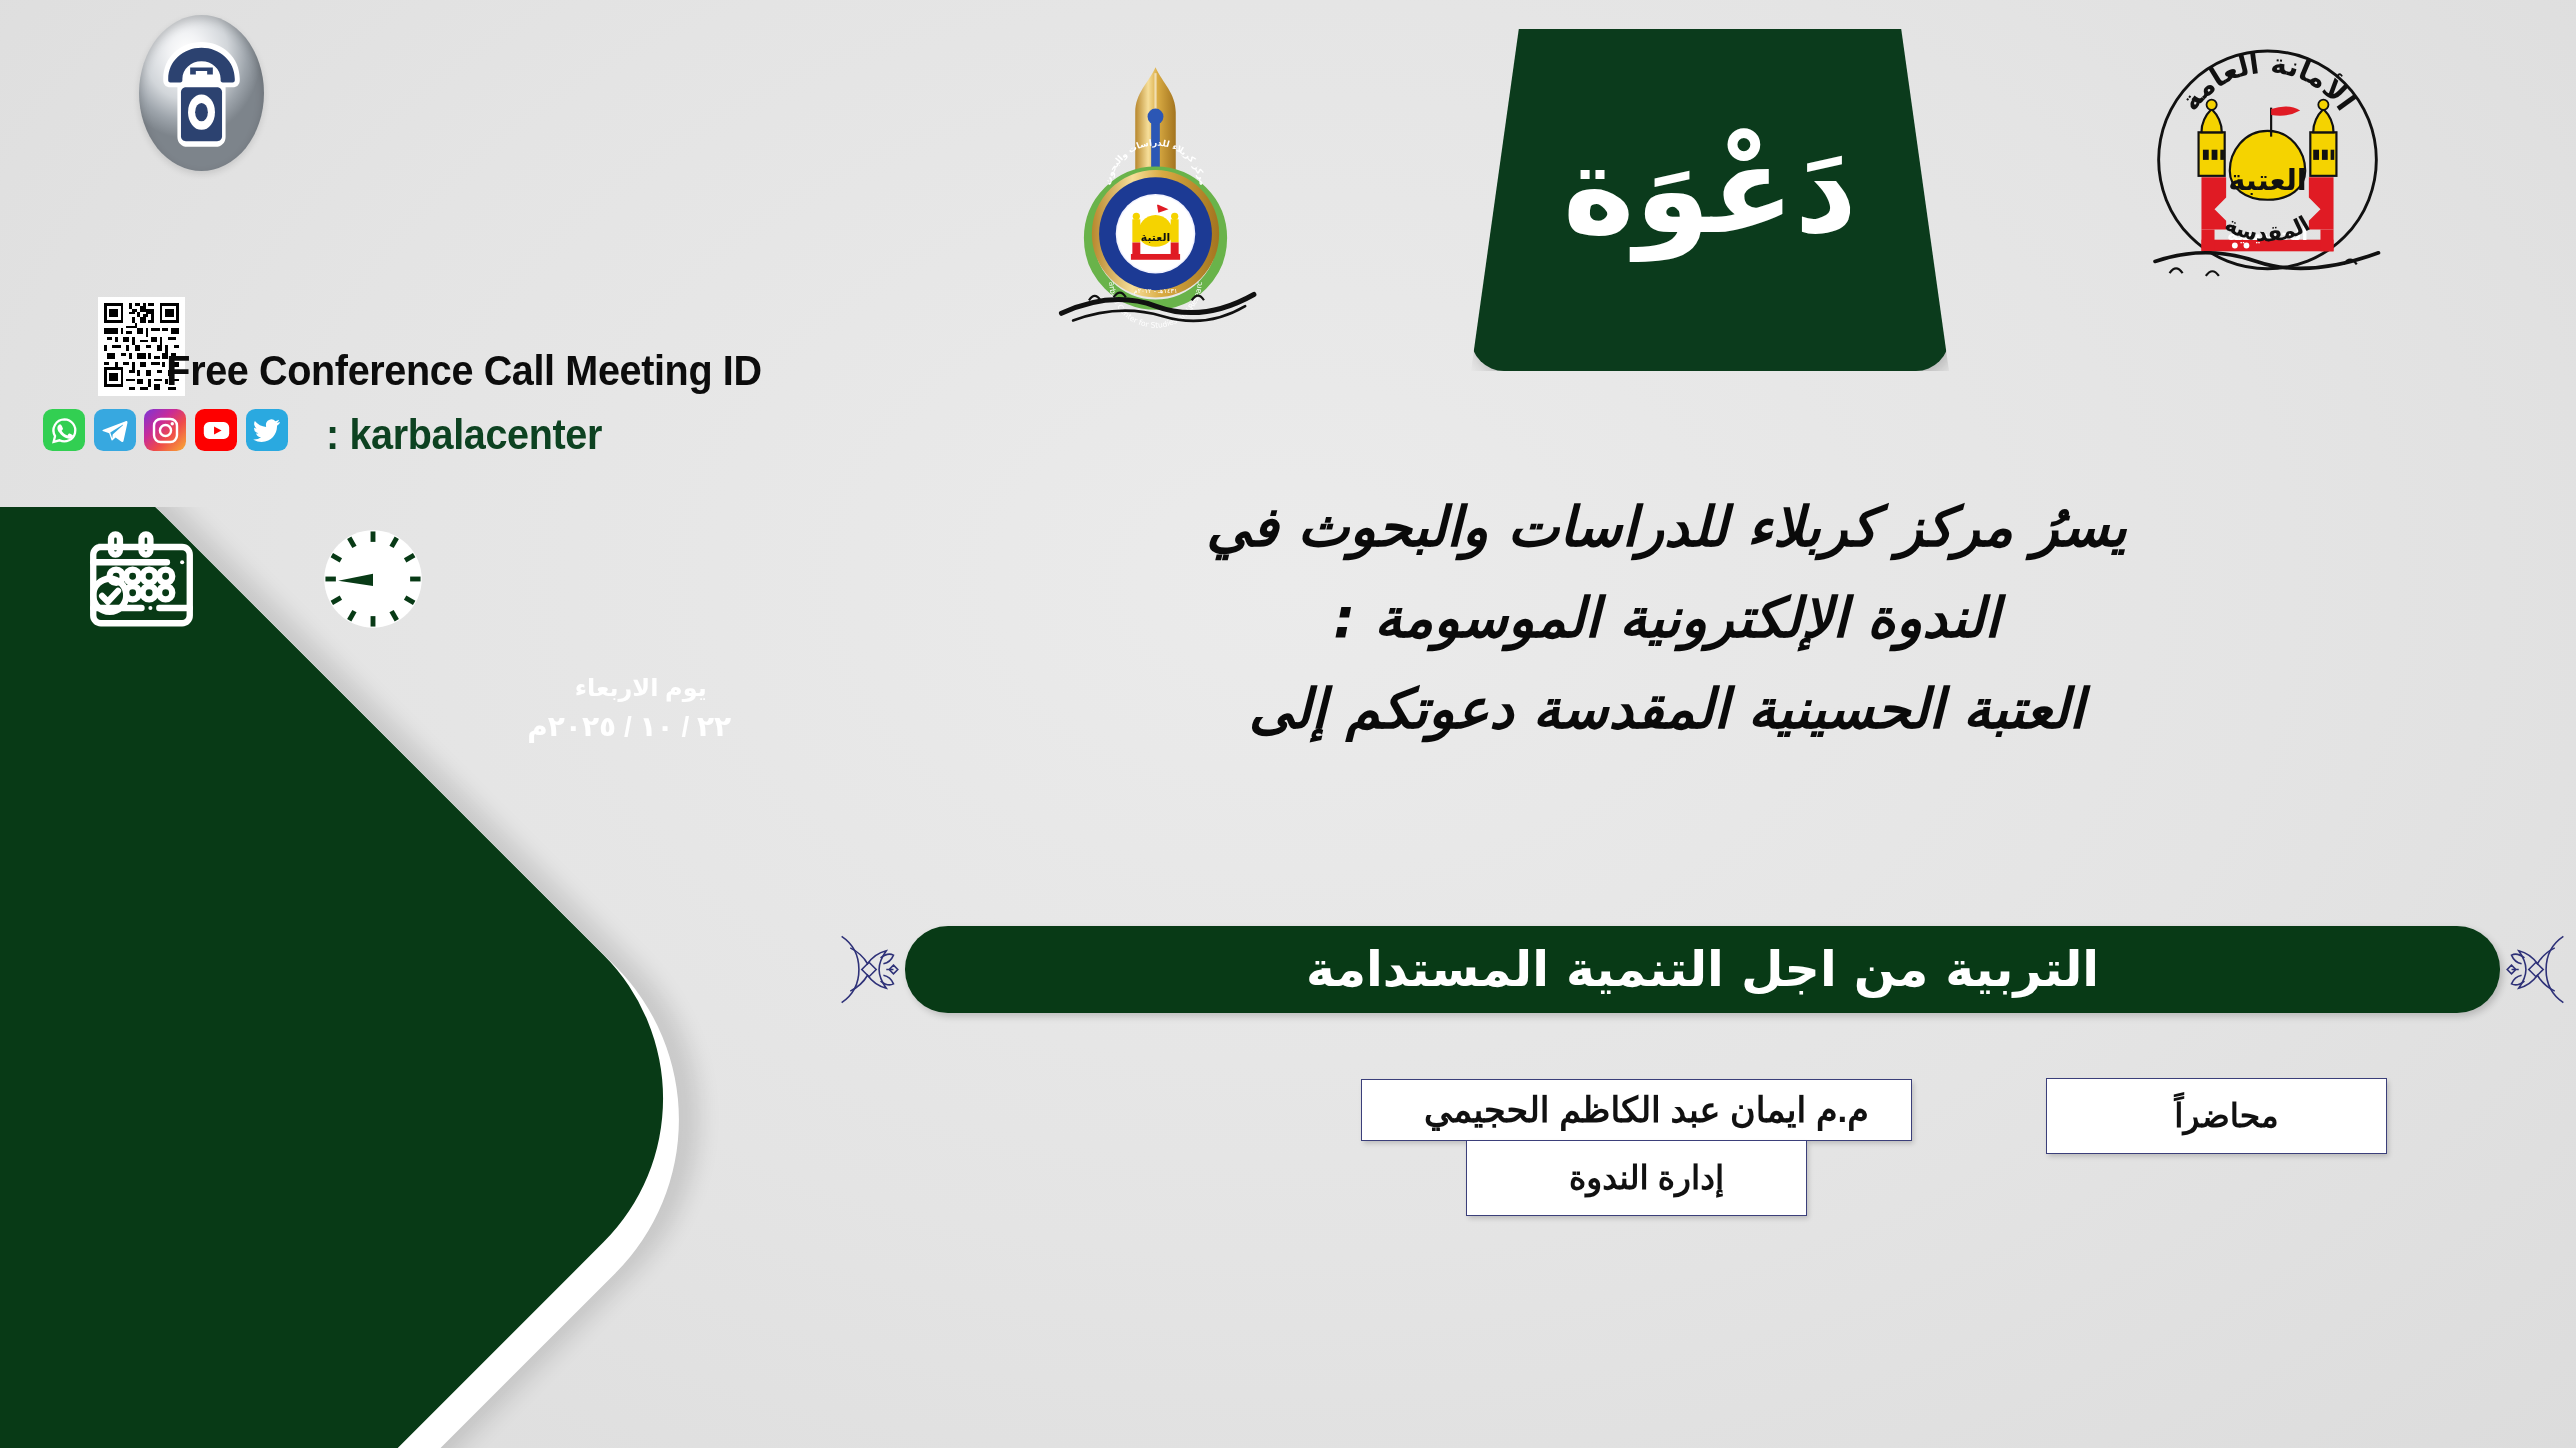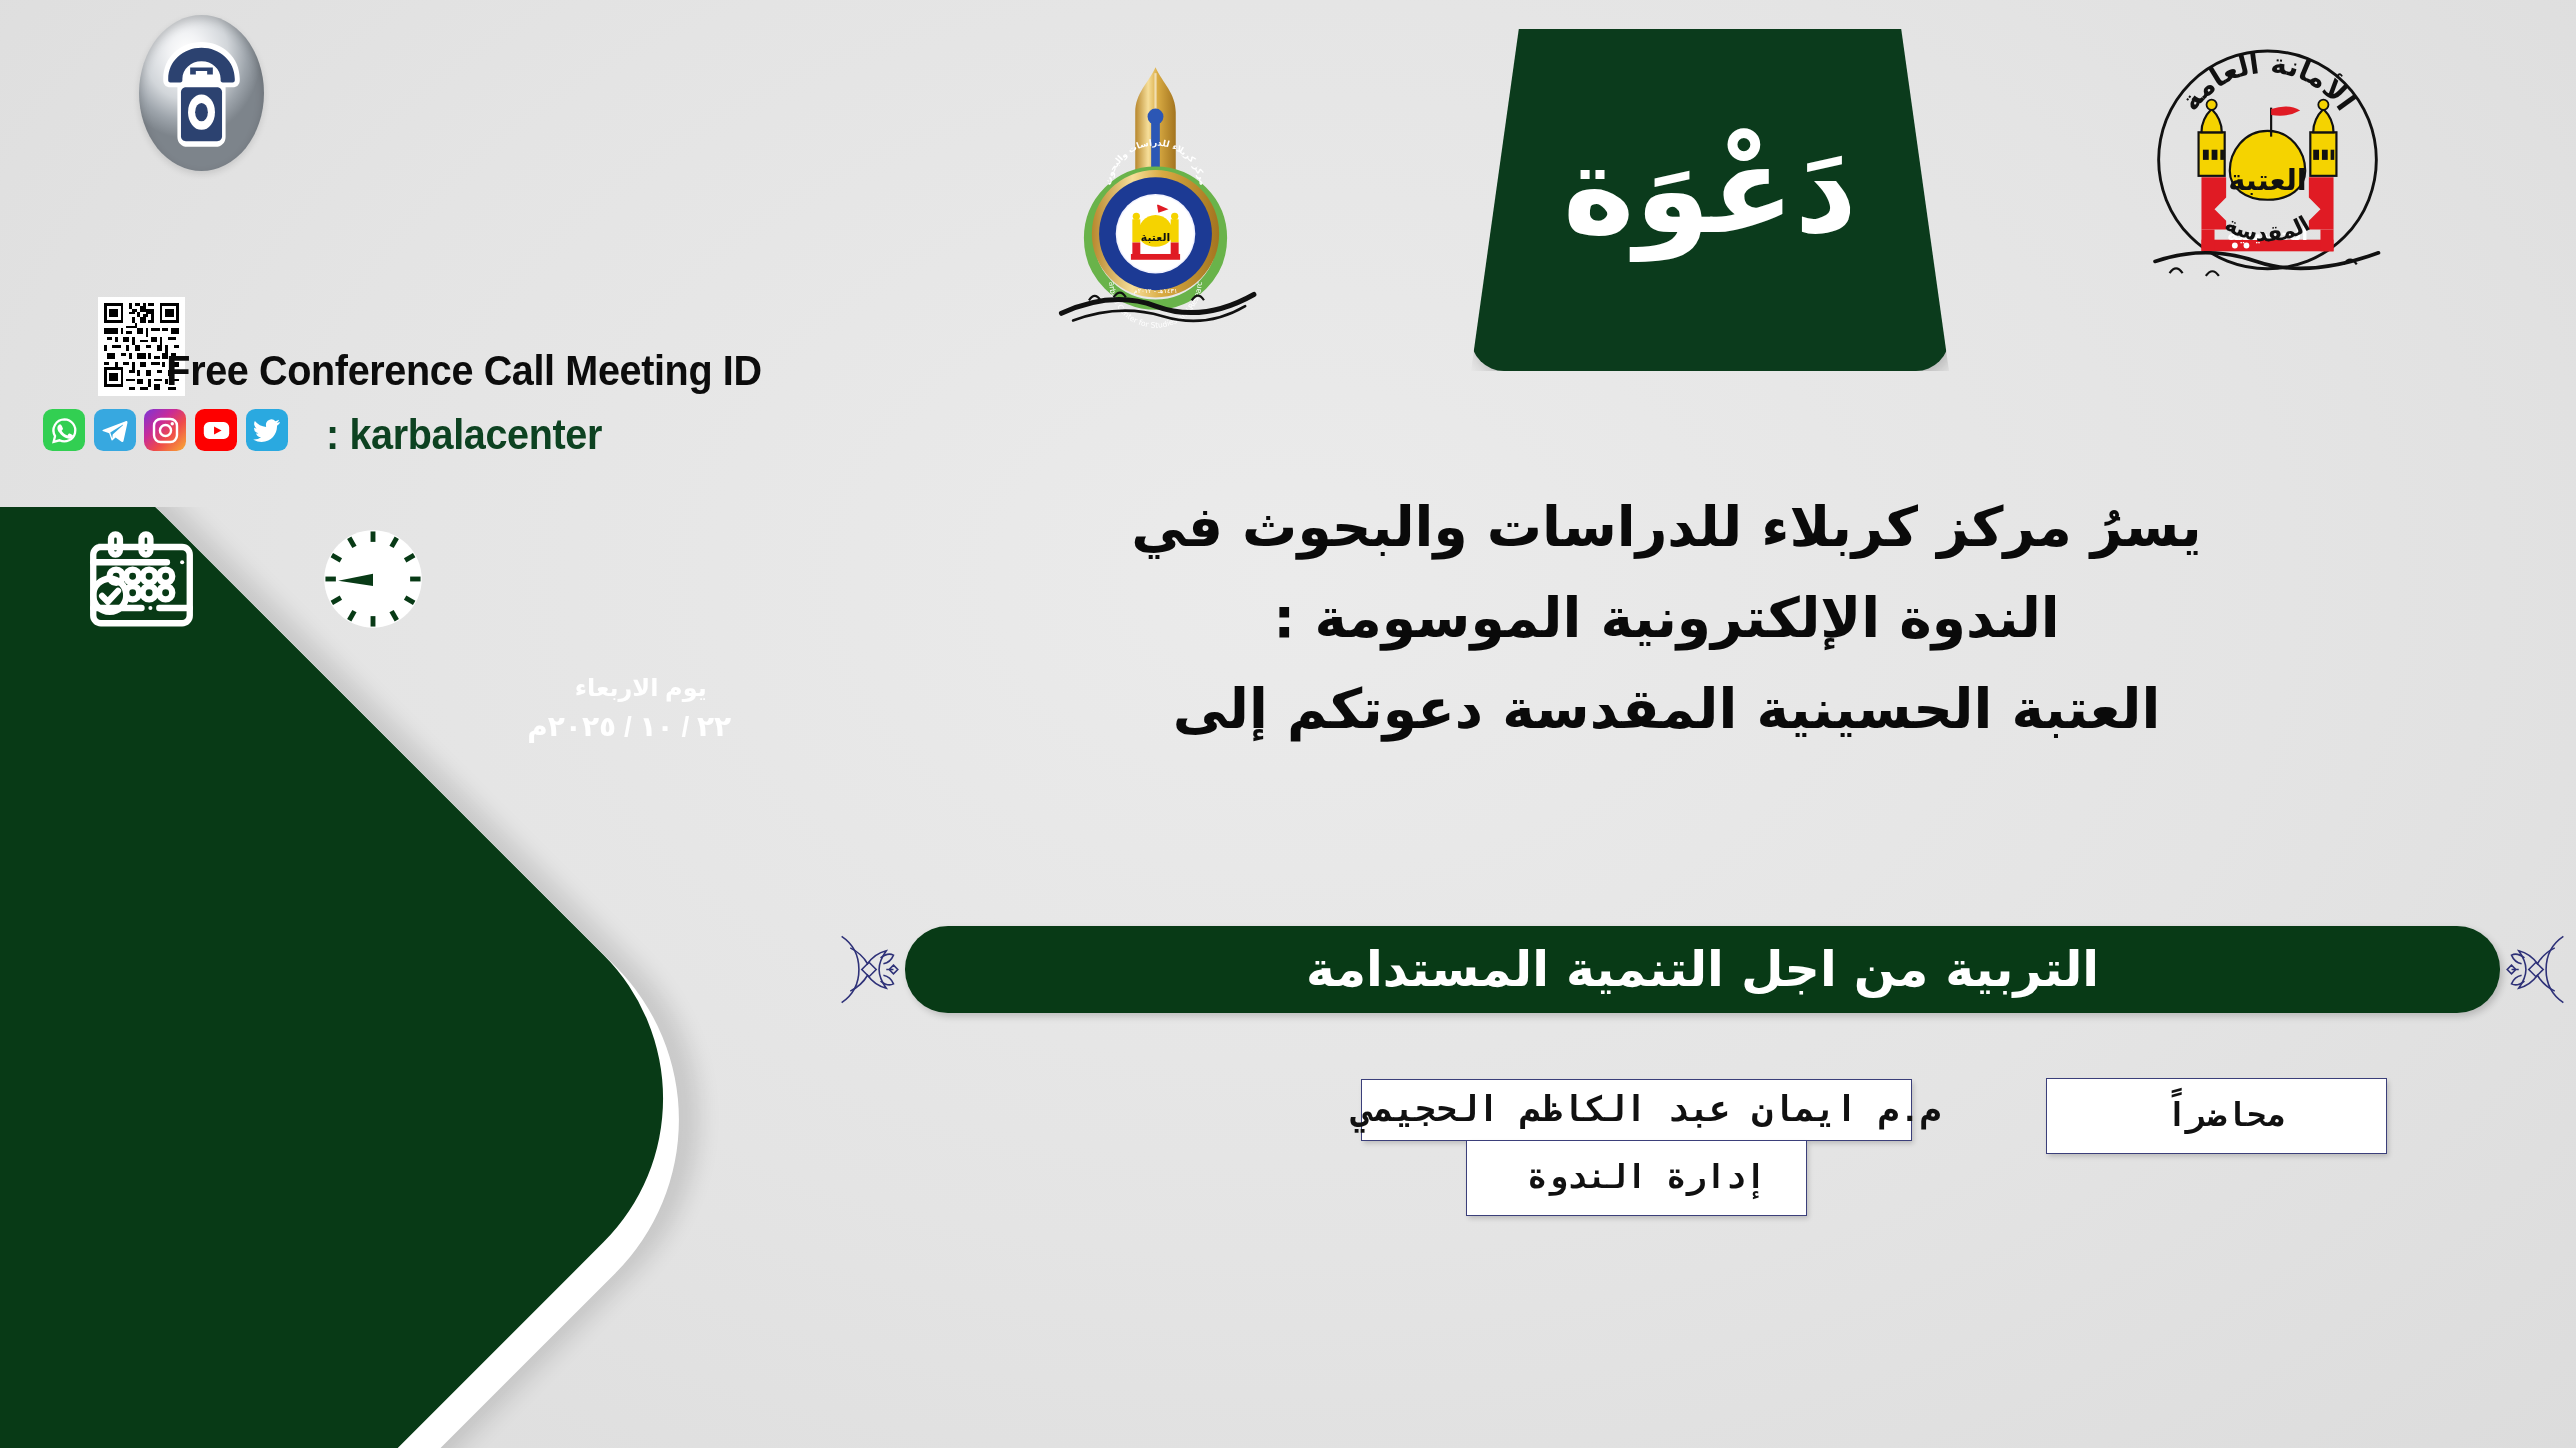--- a/index.html
+++ b/index.html
@@ -104,21 +104,21 @@
     padding-bottom:20px;box-sizing:border-box;
   }
 
   
   .intro{
     position:absolute;right:167px;top:482px;width:1485px;
     text-align:center;direction:rtl;
     font-family:"DejaVu Sans","Liberation Sans",sans-serif;
     font-size:55px;font-weight:bold;color:#0a0a0a;line-height:1.65;
   }
-  .intro div{white-space:nowrap;}
+  .intro div{white-space:nowrap;font-style:italic;}
 
   
   .banner-row{position:absolute;left:833px;top:922px;width:1739px;height:94px;
               display:flex;align-items:center;}
   .orn{width:72px;height:87px;flex:0 0 auto;}
   .orn svg{width:100%;height:100%;display:block;}
   .orn-r{transform:scaleX(-1);}
   .banner{
     flex:1 1 auto;height:87px;background:#083a16;border-radius:43px;
     display:flex;align-items:center;justify-content:center;
@@ -130,21 +130,21 @@
     white-space:nowrap;letter-spacing:0.7px;
   }
 
   
   .people{position:absolute;left:1000px;top:1079px;width:1492px;height:217px;
           direction:rtl;display:flex;justify-content:flex-start;gap:29px;}
   .person{position:relative;width:551px;}
   .pbox{
     background:#ffffff;border:1.4px solid #3b3f7a;box-sizing:border-box;
     display:flex;align-items:center;justify-content:center;
-    font-family:Liberation Mono, monospace;
+    font-family:Liberation Sans, sans-serif;
     font-weight:bold;color:#111;direction:rtl;white-space:nowrap;
     box-shadow:2.2px 2.9px 5px rgba(0,0,0,.18);
     padding-left:20px;
   }
   .pbox-name{height:62px;width:100%;font-size:35px;}
   .pbox-role{height:76px;width:62%;font-size:33px;margin-right:19%;margin-top:-1.4px;}
   .person.lecturer .pbox-role{margin-right:19%;}
 </style>
 </head>
 <body>

